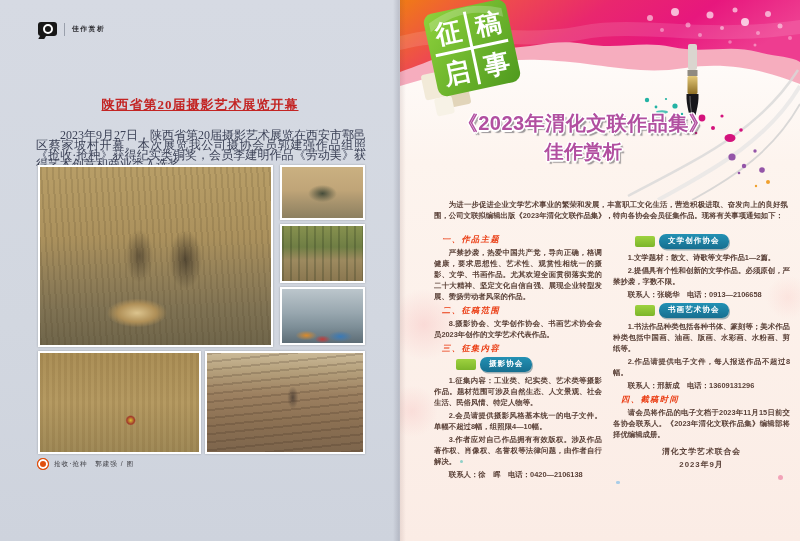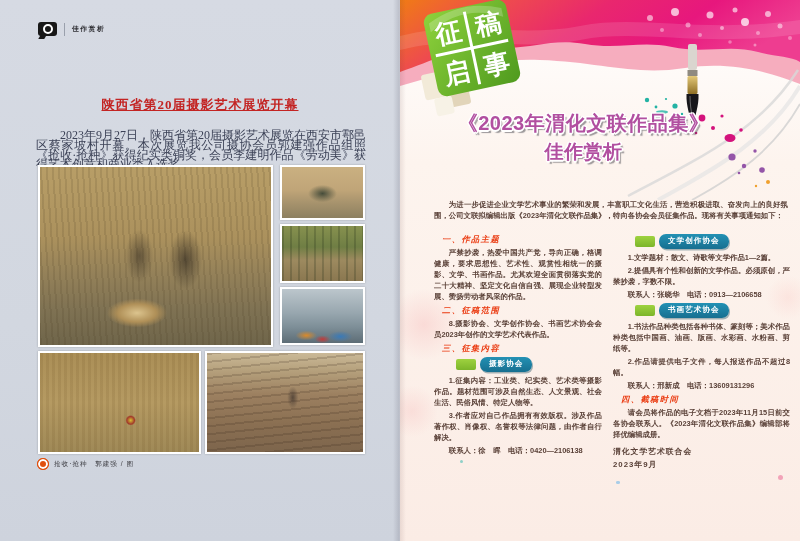--- a/index.html
+++ b/index.html
@@ -91,21 +91,21 @@
   .rp-h{font-size:8.2px;font-weight:bold;font-style:italic;color:#ea3a10;
         letter-spacing:1.5px;margin:3px 0 2px 8px;}
   .rp-p{font-size:7.4px;line-height:11px;color:#5a4138;font-weight:bold;
         text-align:justify;text-indent:2em;margin:0 0 2px 0;}
   .badge-row{display:flex;align-items:center;margin:4px 0 4px 22px;height:13px;}
   .badge-green{width:20px;height:11px;background:linear-gradient(180deg,#9ed23f,#7cb52a);
                border-radius:2px;}
   .badge-blue{margin-left:4px;background:linear-gradient(180deg,#2391b4,#176f90);
               color:#fff;font-size:7.6px;font-weight:bold;letter-spacing:1px;
               padding:2px 9px 2.5px 9px;border-radius:7px;box-shadow:1px 1.5px 0 rgba(0,60,80,.35);}
-  .rp-sign{margin-top:5px;text-align:left;font-size:7.8px;line-height:13px;
+  .rp-sign{margin-top:5px;text-align:center;font-size:7.8px;line-height:13px;
            color:#5a4138;font-weight:bold;letter-spacing:1px;}
   .deco-dot{position:absolute;border-radius:50%;z-index:1;}
   .dot-pink{left:378px;top:475px;width:5px;height:5px;background:#f2a3b8;}
   .dot-blue{left:216px;top:481px;width:4px;height:3px;background:#a9cde8;border-radius:40%;}
   .dot-teal{left:60px;top:460px;width:3px;height:3px;background:#8fd0c8;}
 </style>
 </head>
 <body>
 
 <div class="canvas">
@@ -253,20 +253,21 @@
         <div class="rp-h">一、作品主题</div>
         <p class="rp-p">严禁抄袭，热爱中国共产党，导向正确，格调健康，要求思想性、艺术性、观赏性相统一的摄影、文学、书画作品。尤其欢迎全面贯彻落实党的二十大精神、坚定文化自信自强、展现企业转型发展、赞扬劳动者风采的作品。</p>
         <div class="rp-h">二、征稿范围</div>
         <p class="rp-p">8.摄影协会、文学创作协会、书画艺术协会会员2023年创作的文学艺术代表作品。</p>
         <div class="rp-h">三、征集内容</div>
         <div class="badge-row">
           <span class="badge-green"></span>
           <span class="badge-blue">摄影协会</span>
         </div>
         <p class="rp-p">1.征集内容：工业类、纪实类、艺术类等摄影作品。题材范围可涉及自然生态、人文景观、社会生活、民俗风情、特定人物等。</p>
+        <p class="rp-p">2.会员请提供摄影风格基本统一的电子文件。单幅不超过8幅，组照限4—10幅。</p>
         <p class="rp-p">3.作者应对自己作品拥有有效版权。涉及作品著作权、肖像权、名誉权等法律问题，由作者自行解决。</p>
         <p class="rp-p">联系人：徐　晖　电话：0420—2106138</p>
       </div>
 
       <div class="col col-r">
         <div class="badge-row">
           <span class="badge-green"></span>
           <span class="badge-blue">文学创作协会</span>
         </div>
         <p class="rp-p">1.文学题材：散文、诗歌等文学作品1—2篇。</p>

